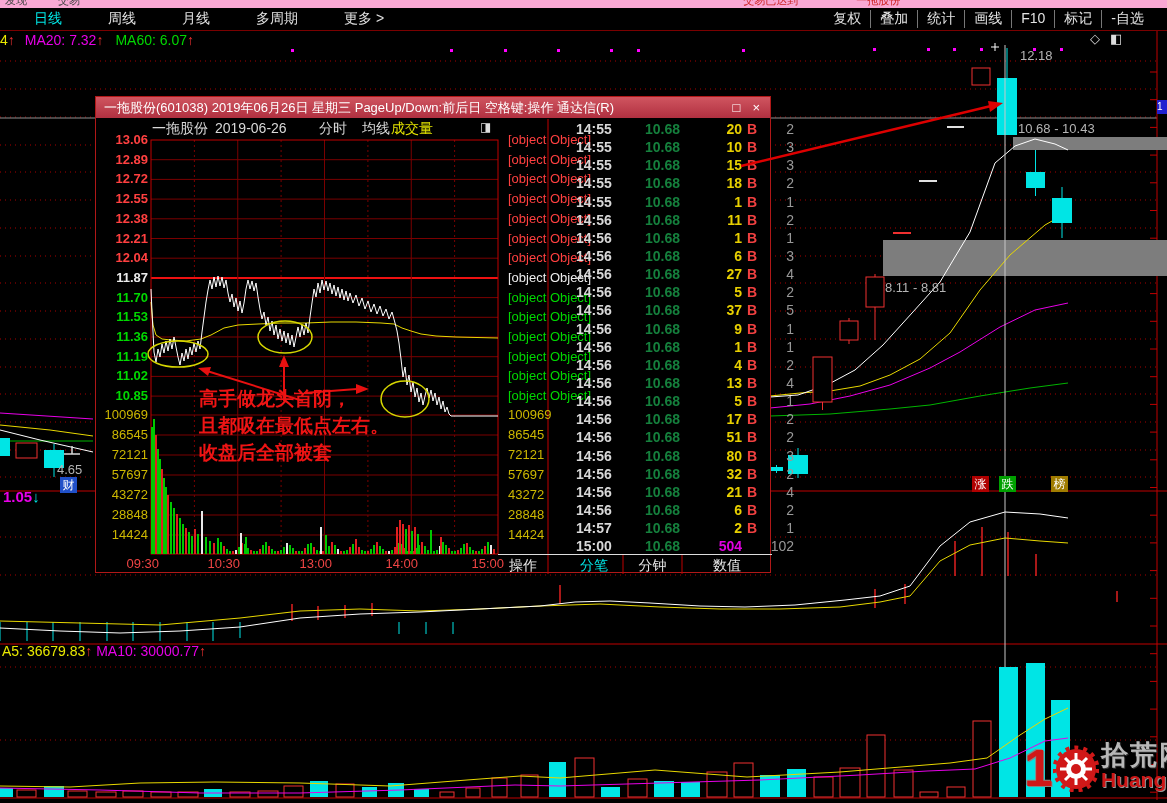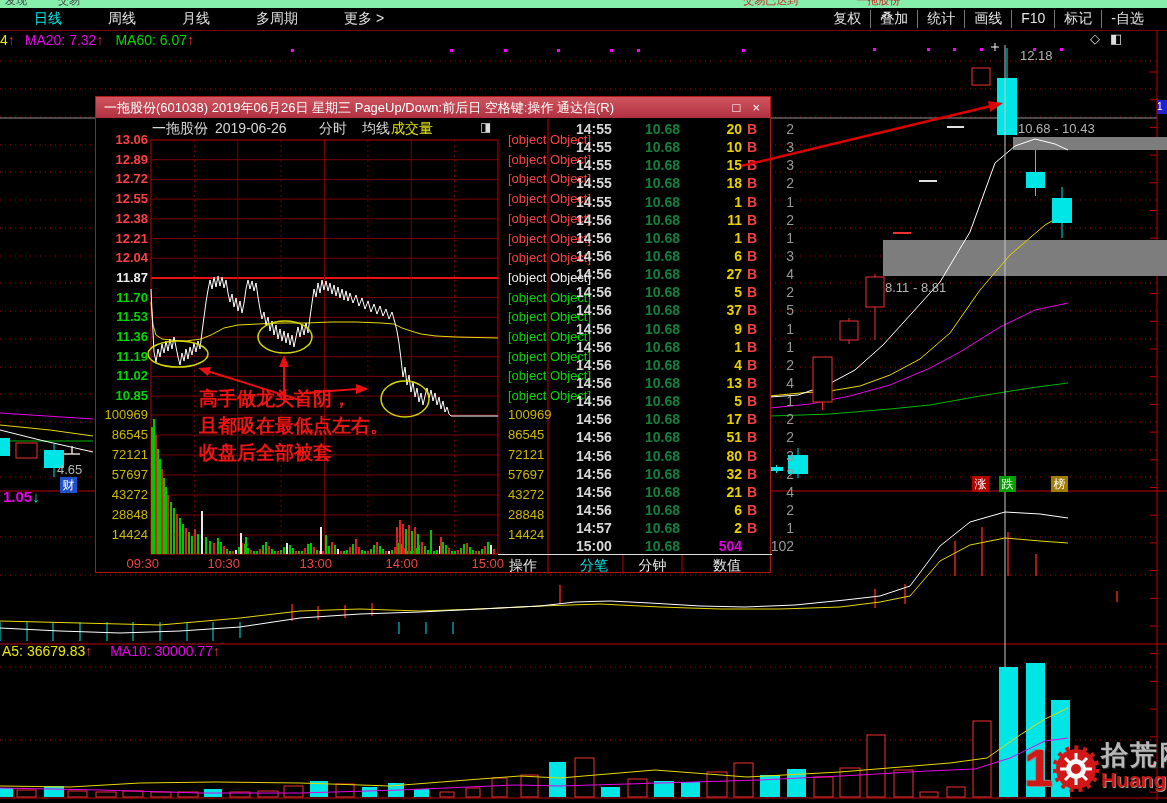--- a/index.html
+++ b/index.html
@@ -1,20 +1,20 @@
 <!DOCTYPE html>
 <html><head>
 <meta charset="utf-8">
 <style>
   html,body{margin:0;padding:0;background:#222;}
   #root{position:relative;width:1167px;height:803px;background:#000;overflow:hidden;
         font-family:"Liberation Sans","DejaVu Sans",sans-serif;}
   .abs{position:absolute;}
   
-  #strip{left:0;top:0;width:1167px;height:8px;background:#86efac;overflow:hidden;font-size:11px;}
+  #strip{left:0;top:0;width:1167px;height:8px;background:#f9a8d4;overflow:hidden;font-size:11px;}
   #strip span{position:relative;top:-7px;}
   .strip-dark{color:#444;} .strip-red{color:#c22;}
   
   #menubar{left:0;top:8px;width:1167px;height:22px;background:#000;border-bottom:1px solid #7a0000;
            display:flex;align-items:center;font-size:14px;color:#e2e2e2;z-index:3;}
   #menu-left{display:flex;gap:18px;padding-left:6px;}
   #menu-left .mi{cursor:default;margin-left:28px;}
   #menu-left .mi.active{color:#00e5e5;}
   #menu-right{margin-left:auto;display:flex;padding-right:14px;}
   #menu-right .mi{padding:0 9px;border-left:1px solid #777;}
@@ -299,21 +299,21 @@
   <div class="glabel" style="left:1018px;top:121px">10.68 - 10.43</div>
   <div class="glabel" style="left:885px;top:280px">8.11 - 8.81</div>
   <div class="glabel" style="left:57px;top:462px">4.65</div>
   <div class="badge" id="fin-badge" style="left:60px;top:477px">财</div>
   <div id="left-val"><span>1.05</span><span class="dn">↓</span></div>
   <div class="badge" id="b-rise" style="left:972px;top:476px">涨</div>
   <div class="badge" id="b-fall" style="left:999px;top:476px">跌</div>
   <div class="badge" id="b-rank" style="left:1051px;top:476px">榜</div>
   <div id="volma-row">
     <span class="c-yel">A5: 36679.83</span><span class="up-red">↑</span>
-    <span class="c-mag" style="margin-left:14px">MA10: 30000.77</span><span class="up-red">↑</span>
+    <span class="c-mag" style="">MA10: 30000.77</span><span class="up-red">↑</span>
   </div>
   <div id="price-tag">1</div>
 
   <div id="popup">
     <div id="popup-title">
       <span class="tt">一拖股份(601038) 2019年06月26日 星期三 PageUp/Down:前后日 空格键:操作 通达信(R)</span>
       <span class="wb">
         <span>□</span>
         <span>×</span>
       </span>

